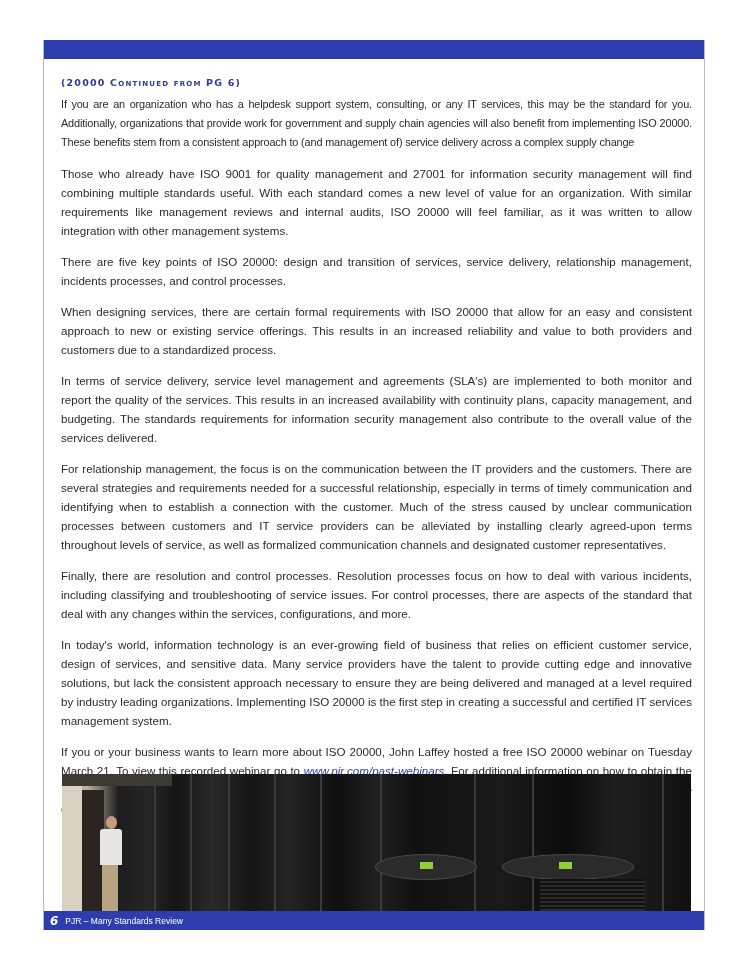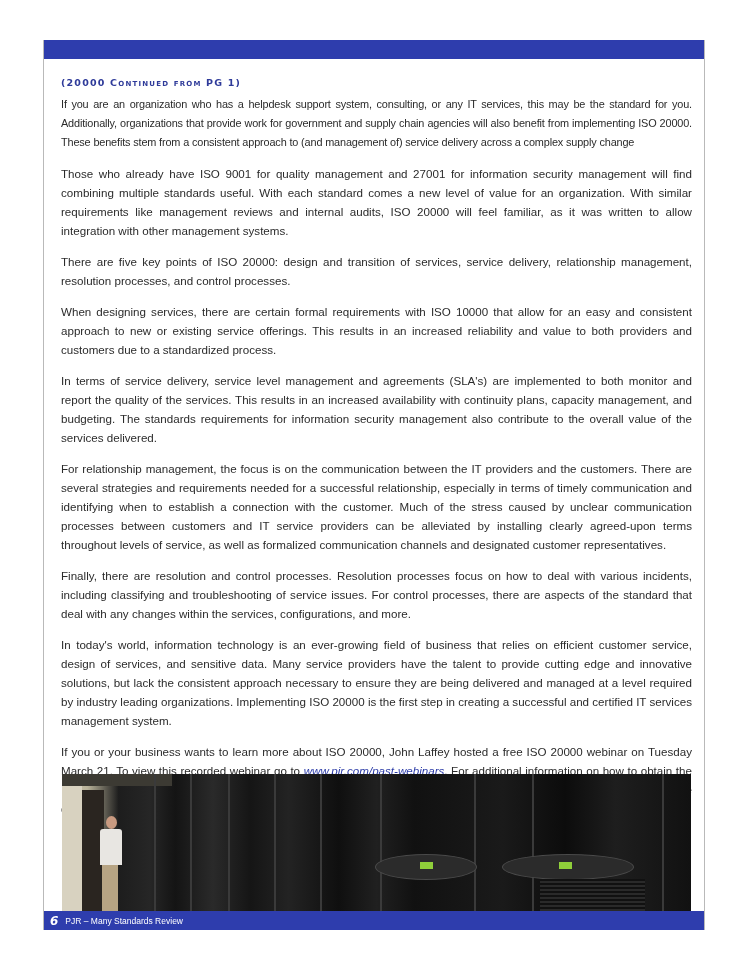--- a/index.html
+++ b/index.html
@@ -34,26 +34,26 @@
   .page-num { font-weight: bold; font-style: italic; font-size: 12px; margin-right: 7px; font-family: "DejaVu Sans", sans-serif; }
   .footer-title { font-size: 8.5px; }
 </style>
 </head>
 <body>
 
 <div class="page">
   <div class="top-bar"></div>
 
   <div class="content">
-    <div class="kicker">(20000 Continued from PG 1)</div>
+    <div class="kicker">(20000 Continued from PG 6)</div>
 
     <p class="body condensed">If you are an organization who has a helpdesk support system, consulting, or any IT services, this may be the standard for you. Additionally, organizations that provide work for government and supply chain agencies will also benefit from implementing ISO 20000. These benefits stem from a consistent approach to (and management of) service delivery across a complex supply change</p>
     <p class="body">Those who already have ISO 9001 for quality management and 27001 for information security management will find combining multiple standards useful. With each standard comes a new level of value for an organization. With similar requirements like management reviews and internal audits, ISO 20000 will feel familiar, as it was written to allow integration with other management systems.</p>
-    <p class="body">There are five key points of ISO 20000: design and transition of services, service delivery, relationship management, resolution processes, and control processes.</p>
-    <p class="body">When designing services, there are certain formal requirements with ISO 10000 that allow for an easy and consistent approach to new or existing service offerings. This results in an increased reliability and value to both providers and customers due to a standardized process.</p>
+    <p class="body">There are five key points of ISO 20000: design and transition of services, service delivery, relationship management, incidents processes, and control processes.</p>
+    <p class="body">When designing services, there are certain formal requirements with ISO 20000 that allow for an easy and consistent approach to new or existing service offerings. This results in an increased reliability and value to both providers and customers due to a standardized process.</p>
     <p class="body">In terms of service delivery, service level management and agreements (SLA's) are implemented to both monitor and report the quality of the services. This results in an increased availability with continuity plans, capacity management, and budgeting. The standards requirements for information security management also contribute to the overall value of the services delivered.</p>
     <p class="body">For relationship management, the focus is on the communication between the IT providers and the customers. There are several strategies and requirements needed for a successful relationship, especially in terms of timely communication and identifying when to establish a connection with the customer.  Much of the stress caused by unclear communication processes between customers and IT service providers can be alleviated by installing clearly agreed-upon terms throughout levels of service, as well as formalized communication channels and designated customer representatives.</p>
     <p class="body">Finally, there are resolution and control processes.  Resolution processes focus on how to deal with various incidents, including classifying and troubleshooting of service issues. For control processes, there are aspects of the standard that deal with any changes within the services, configurations, and more.</p>
     <p class="body">In today's world, information technology is an ever-growing field of business that relies on efficient customer service, design of services, and sensitive data. Many service providers have the talent to provide cutting edge and innovative solutions, but lack the consistent approach necessary to ensure they are being delivered and managed at a level required by industry leading organizations.  Implementing ISO 20000 is the first step in creating a successful and certified IT services management system.</p>
 
     <p class="body">
       <span>If you or your business wants to learn more about ISO 20000, John Laffey hosted a free ISO 20000 webinar on Tuesday March 21. To view this recorded webinar go to </span><a class="link">www.pjr.com/past-webinars</a><span>. For additional information on how to obtain the ISO 20000 certification, please contact Perry Johnson Registrars at </span><a class="link">1-800-800-7910</a><span> or visit </span><a class="link">www.pjr.com</a><span> to request a free quotation. </span><span class="diamond">◆</span>
     </p>
   </div>
 

